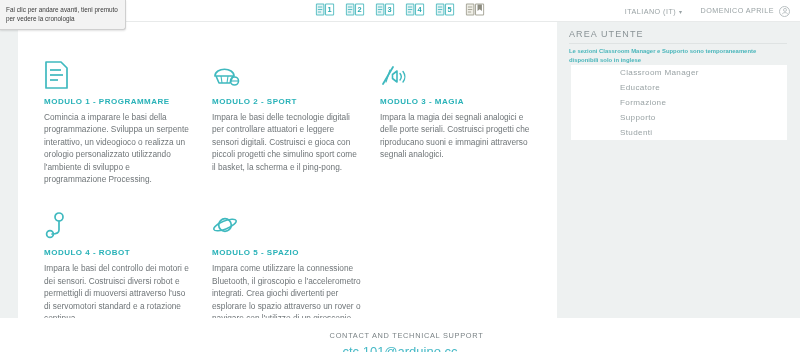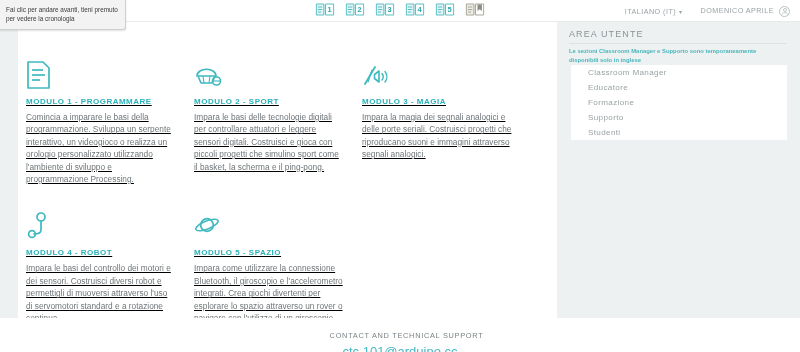--- a/index.html
+++ b/index.html
@@ -65,22 +65,22 @@
     position: absolute; left: 18px; top: 22px; width: 539px; height: 296px;
     background: #ffffff;
   }
   .right-rail {
     position: absolute; left: 557px; top: 22px; width: 243px; height: 344px;
     background: #eef1f1;
   }
 
   
   .grid {
-    position: absolute; left: 8px; top: 34px; width: 505px;
-    display: flex; flex-wrap: wrap; text-decoration: underline;
+    position: absolute; left: 26px; top: 34px; width: 505px;
+    display: flex; flex-wrap: wrap;
   }
   .card { width: 168px; padding-right: 18px; margin-bottom: 22px; }
   .card-icon { height: 34px; display: flex; align-items: flex-end; margin-bottom: 7px; }
   .card-title {
     font-size: 8px; font-weight: bold; letter-spacing: .5px;
     color: #29b2b8; margin-bottom: 5px; cursor: pointer;
   }
   .card-desc { font-size: 8.3px; line-height: 12.4px; color: #6f7578; }
 
   
@@ -94,21 +94,21 @@
   .panel-notice {
     position: absolute; left: 12px; top: 25px; width: 196px;
     font-size: 5.9px; line-height: 8.6px; font-weight: bold; color: #4ab6bb;
   }
   .panel-box {
     position: absolute; left: 14px; top: 43px; width: 216px; height: 75px;
     background: #ffffff;
   }
   .panel-item {
     height: 15px; display: flex; align-items: center; padding-left: 17px;
-    font-size: 8.1px; color: #9aa3a5; letter-spacing: .35px; cursor: pointer;
+    font-size: 8.1px; color: #9aa3a5; letter-spacing: .35px; cursor: pointer; margin-left: 32px;
   }
 
   
   .footer {
     position: absolute; left: 0; top: 318px; width: 800px; height: 34px;
     background: #ffffff; text-align: center; padding-top: 13px;
   }
   .footer-title { font-size: 7.4px; letter-spacing: .7px; color: #7b8386; padding-left: 13px; }
   .footer-mail { font-size: 13px; color: #46b9c6; margin-top: 4px; cursor: pointer; }
 </style>

